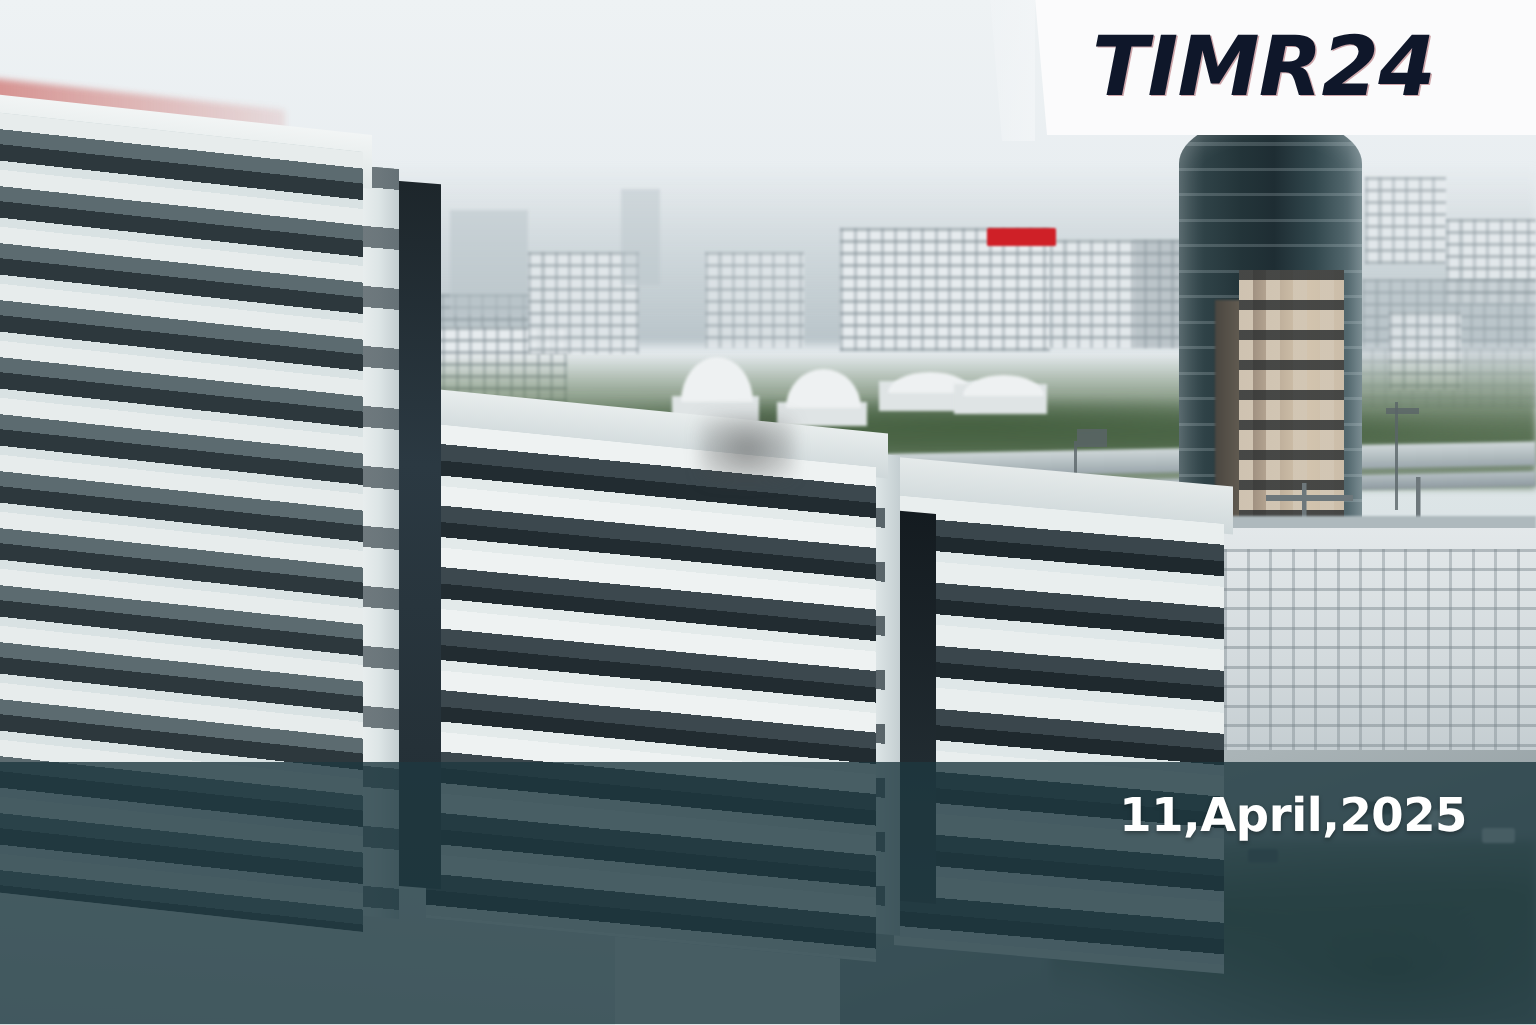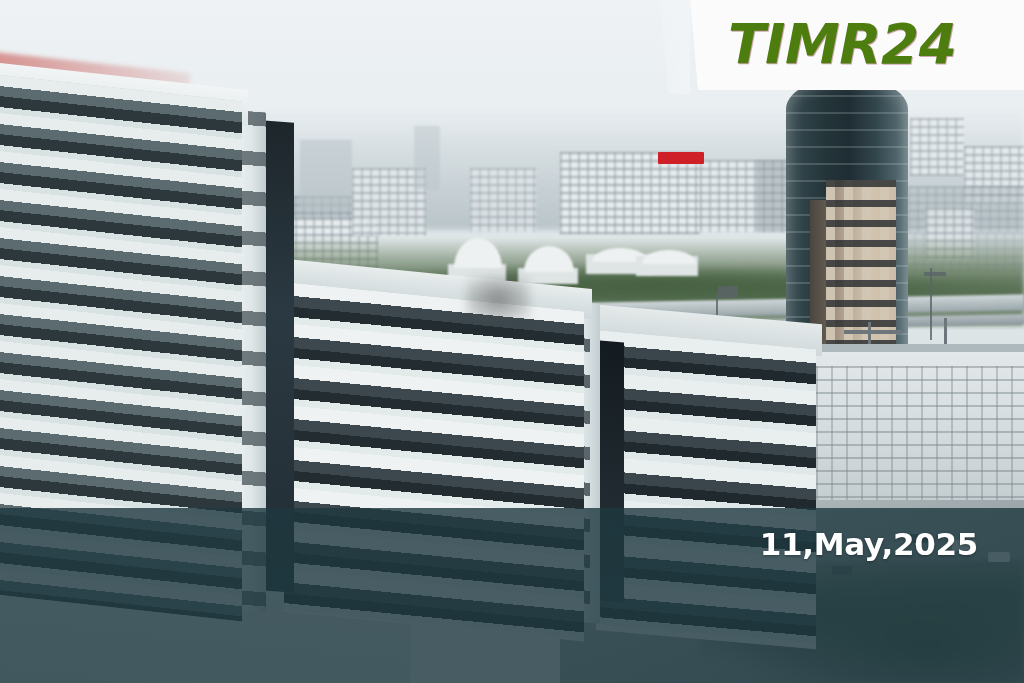--- a/index.html
+++ b/index.html
@@ -425,21 +425,21 @@
     background: linear-gradient(to right, rgba(236,240,242,0) 0%, rgba(242,245,247,0.85) 100%);
     clip-path: polygon(30px 0, 60px 0, 60px 96px, 38px 96px);
   }
   .logo {
     position: absolute;
     left: 728px; top: 12px;
     font-size: 55px;
     font-weight: bold;
     font-style: italic;
     letter-spacing: -0.5px;
-    color: #4d7c0f;
+    color: #0f172a;
     text-shadow: 1px 1px 0 rgba(120,8,16,0.35);
     font-family: "DejaVu Sans", sans-serif;
   }
 
   
   .date {
     position: absolute;
     right: 46px;
     top: 526px;
     font-size: 31px;
@@ -591,15 +591,15 @@
   <div class="tower-l">
     <div class="band-l" style="top:0; height:520px;"></div>
   </div>
 
   <div class="overlay"></div>
 
   <div class="banner-soft"></div>
   <div class="banner"></div>
   <div class="logo">TIMR24</div>
 
-  <div class="date">11,May,2025</div>
+  <div class="date">11,April,2025</div>
 
 </div>
 
 </body></html>

